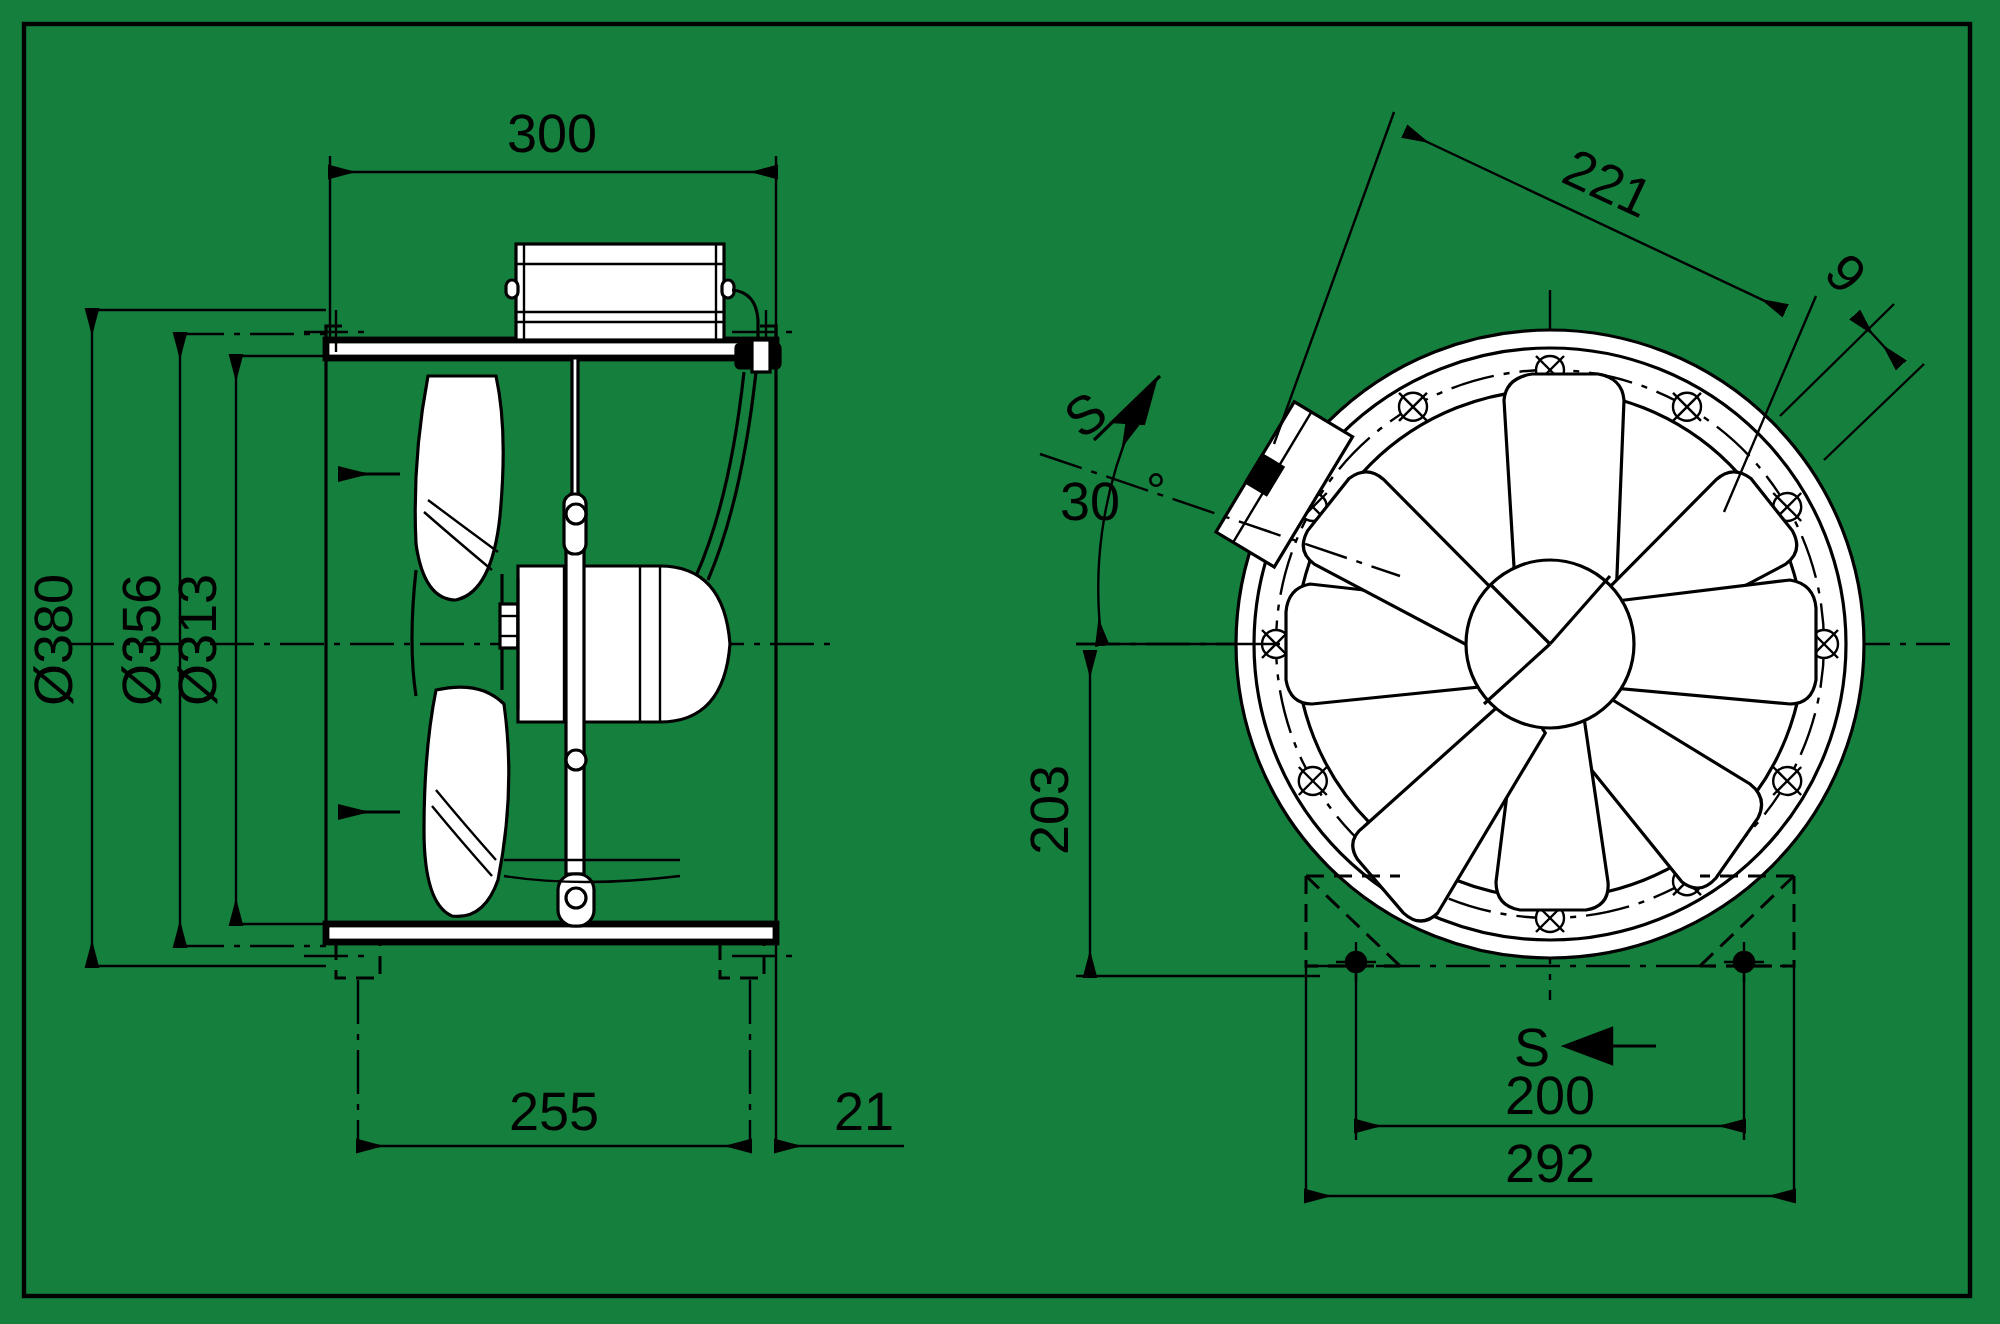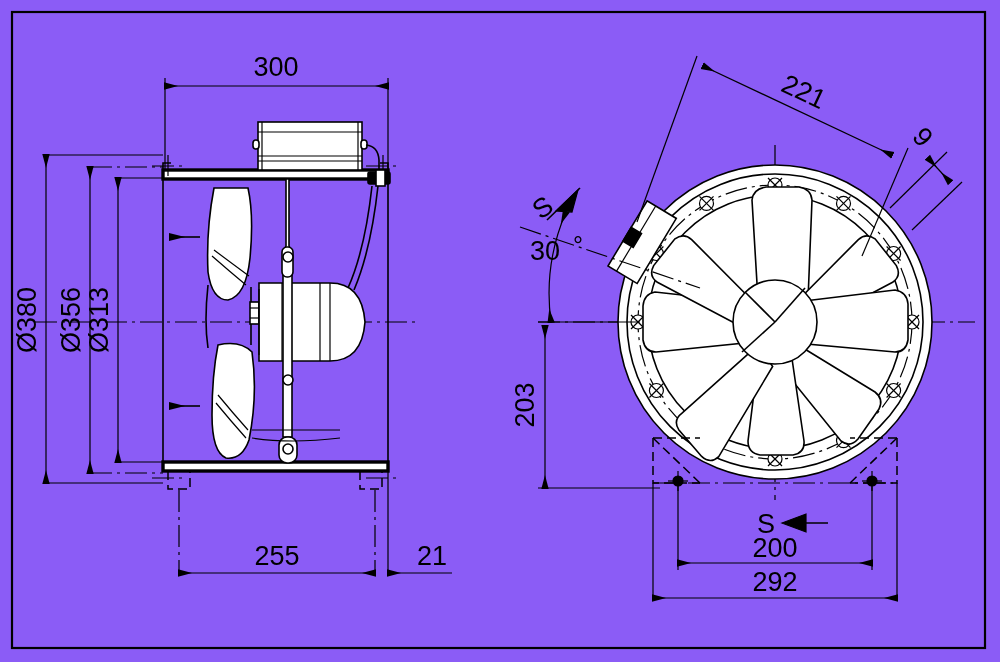--- a/index.html
+++ b/index.html
@@ -10,21 +10,21 @@
   body {
     width: 1000px;
     height: 662px;
     font-family: "Liberation Sans", sans-serif;
     overflow: hidden;
   }
   #drawing-root {
     position: relative;
     width: 1000px;
     height: 662px;
-    background: #8b5cf6;
+    background: #15803d;
   }
   svg.cad {
     display: block;
     width: 1000px;
     height: 662px;
   }
   .dimtext {
     font-family: "Liberation Sans", sans-serif;
     font-size: 27px;
     fill: #000000;

